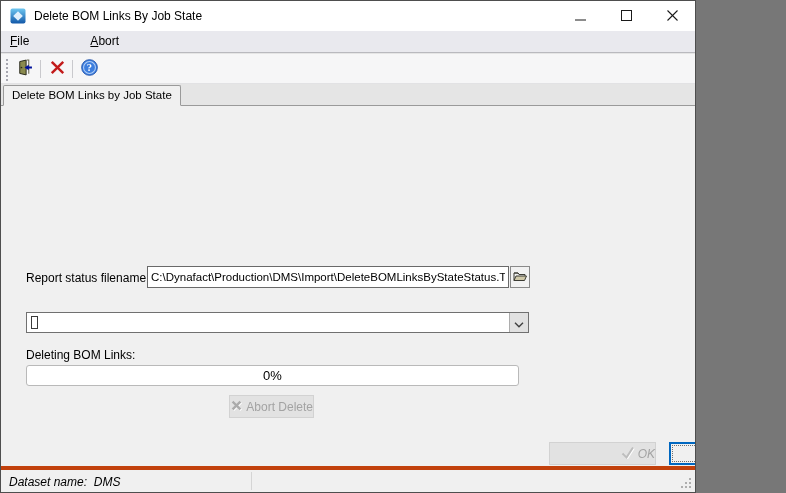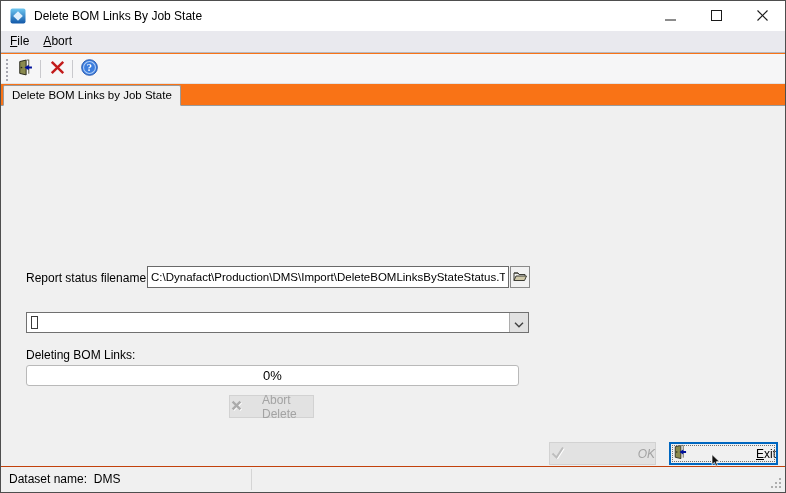--- a/index.html
+++ b/index.html
@@ -1,36 +1,36 @@
 <!DOCTYPE html>
 <html><head>
 <meta charset="utf-8">
 <style>
   * { margin:0; padding:0; box-sizing:border-box; }
   html,body { background:#777; }
   body { font-family:"Liberation Sans", sans-serif; }
 
   .window{
-    position:relative; width:786px; height:493px;
-    background:#f97316; border:1px solid #4e4e4e; overflow:hidden;
+    position:relative; width:696px; height:493px;
+    background:#e5e5e5; border:1px solid #4e4e4e; overflow:hidden;
   }
 
   
   .titlebar{ position:absolute; top:0; left:0; right:0; height:30px; background:#ffffff; }
   .app-icon{ position:absolute; left:9px; top:7px; width:16px; height:16px; }
   .title-text{ position:absolute; left:33px; top:0; height:30px; line-height:30px;
     font-size:12px; color:#000; white-space:nowrap; }
   .winbtn{ position:absolute; top:0; width:46px; height:30px; display:flex;
     align-items:center; justify-content:center; background:transparent; }
   .winbtn.min{ right:92px; } .winbtn.max{ right:46px; } .winbtn.close{ right:0; }
 
   
   .menubar{ position:absolute; top:30px; left:0; right:0; height:22px;
     background:#e9e9ee; border-bottom:1px solid #b9b9be; display:flex;
-    align-items:center; padding-left:2px; }
+    align-items:center; padding-left:2px;gap:47px; }
   .menu-item{ display:inline-block; padding:0 7px; font-size:12px; color:#000;
     line-height:21px; }
   .menu-item::first-letter{ text-decoration:underline; }
 
   
   .toolbar{ position:absolute; top:53px; left:0; right:0; height:30px;
     background:#f6f6f7; border-bottom:1px solid #e2e2e4; }
   .tb-grip{ position:absolute; left:5px; top:5px; width:2px; height:2px; background:#a7a7b0;
     box-shadow:0 4px #a7a7b0,0 8px #a7a7b0,0 12px #a7a7b0,0 16px #a7a7b0,0 20px #a7a7b0; }
   .tb-btn{ position:absolute; top:3px; width:24px; height:24px; display:flex;
@@ -61,38 +61,38 @@
   .combo-glyph{ position:absolute; left:4px; top:3px; width:7px; height:13px;
     border:1px solid #3a3a3a; background:#fff; }
   .combo-btn{ position:absolute; right:0; top:0; bottom:0; width:19px;
     background:#e1e1e1; border-left:1px solid #adadad; display:flex;
     align-items:center; justify-content:center; }
 
   .progress{ position:absolute; left:25px; top:259px; width:493px; height:21px;
     background:#fff; border:1px solid #b9b9b9; border-radius:3px; text-align:center;
     font-size:13px; color:#000; line-height:19px; }
 
-  .btn{ display:flex; align-items:center; justify-content:space-between; gap:19px;
+  .btn{ display:flex; align-items:center; justify-content:flex-end; gap:3px;
     font-size:12px; }
   .btn-label{ display:inline-block; }
   .btn-disabled{ background:#e2e2e2; border:1px solid #d2d2d2; color:#a3a3a3; }
   .abort-btn{ position:absolute; left:228px; top:289px; width:85px; height:23px; }
 
   
   .ok-btn{ position:absolute; left:548px; top:441px; width:107px; height:23px;font-style:italic; }
   .exit-btn{ position:absolute; left:668px; top:441px; width:109px; height:23px;
     background:#f0f0f0; border:2px solid #0067c0; color:#000; }
   .exit-btn::after{ content:""; position:absolute; inset:1px;
     border:1px dotted #6f6f6f; pointer-events:none; }
   .exit-btn .btn-label::first-letter{ text-decoration:underline; }
   .cursor-ptr{ position:absolute; left:40px; top:10px; z-index:3; }
 
   
   .statusbar{ position:absolute; left:0; right:0; bottom:0; height:26px;
-    background:#f0f0f0; border-top:1px solid #c2410c; }
+    background:#f0f0f0; border-top:4px solid #c2410c;font-style:italic; }
   .status-text{ position:absolute; left:8px; top:0; height:25px; line-height:25px;
     font-size:12px; color:#000; white-space:nowrap; }
   .status-sep{ position:absolute; left:250px; top:2px; bottom:2px; width:1px;
     background:#d5d5d5; }
   .resize-grip{ position:absolute; right:4px; bottom:4px; width:2px; height:2px;
     background:#aeaeae;
     box-shadow:0 0 #aeaeae,0 -4px #aeaeae,0 -8px #aeaeae,-4px 0 #aeaeae,-4px -4px #aeaeae,-8px 0 #aeaeae; }
 </style>
 </head>
 <body>

